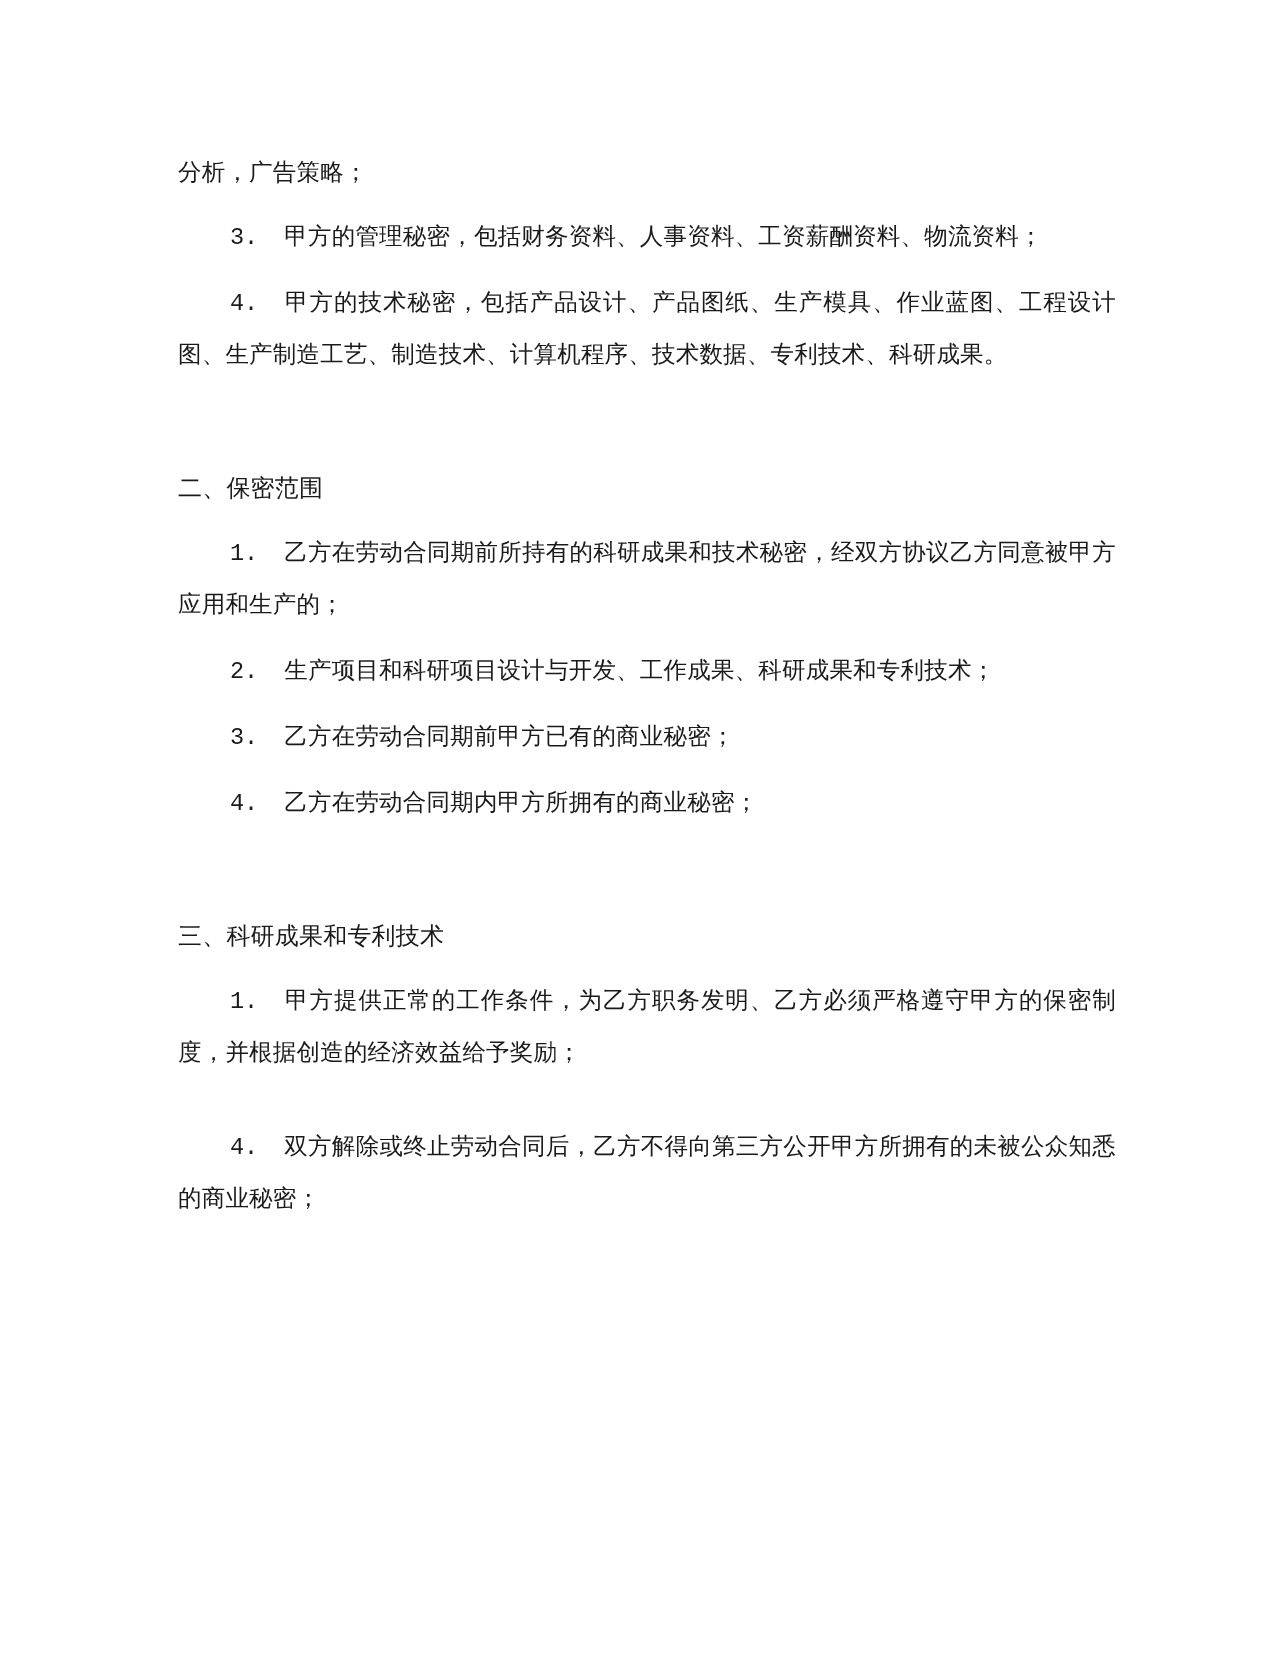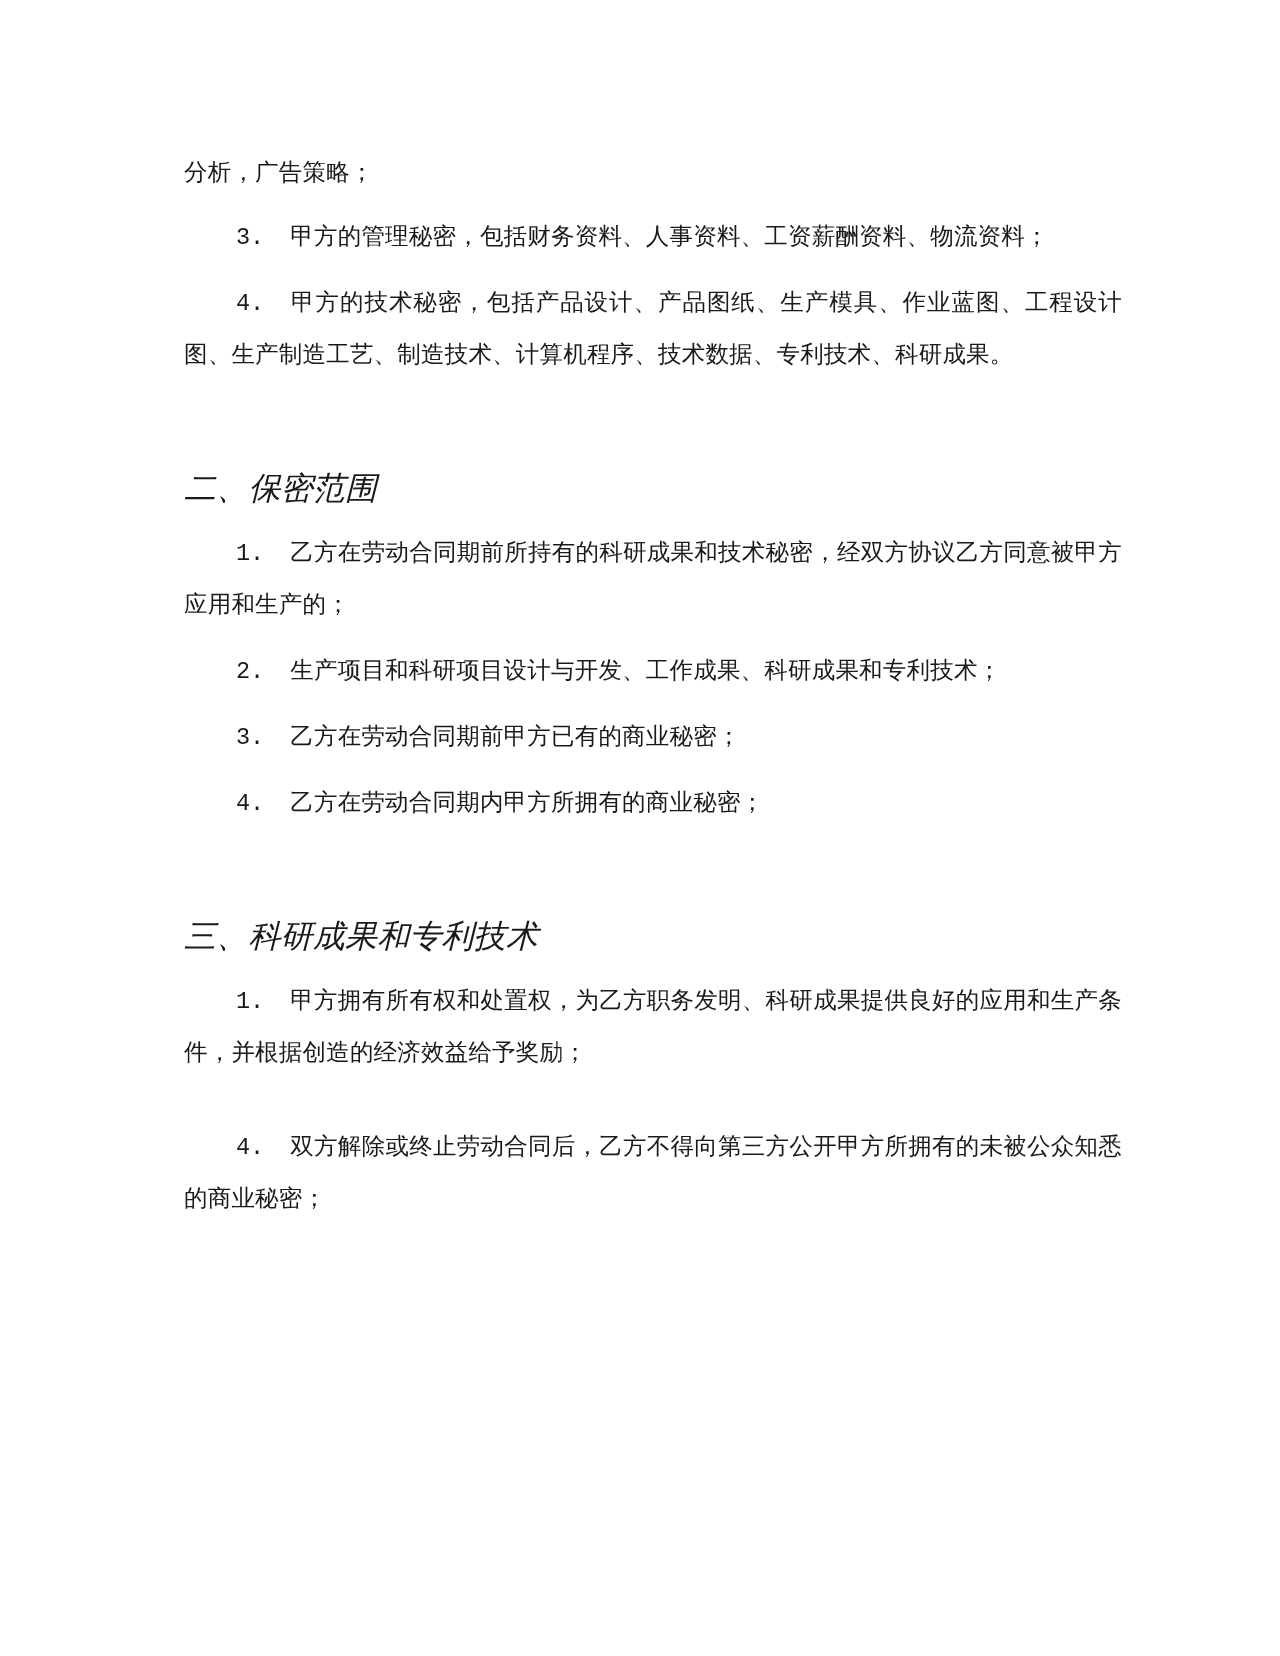--- a/index.html
+++ b/index.html
@@ -16,21 +16,21 @@
     position: relative;
     width: 1280px;
     height: 1656px;
     margin: 0 auto;
     background: #ffffff;
     overflow: hidden;
     box-sizing: border-box;
   }
   .content {
     position: absolute;
-    left: 184px;
+    left: 178px;
     top: 146px;
     width: 938px;
   }
   
   .para {
     margin: 0;
     font-size: 23.5px;
     line-height: 52px;
     text-align: justify;
     text-justify: inter-ideograph;
@@ -51,25 +51,24 @@
     letter-spacing: 0.2px;
     word-break: break-all;
     font-family: Liberation Mono, monospace;
   }
   .item .num {
     letter-spacing: 0;
   }
   
   .heading {
     margin: 0;
-    font-size: 32px;
+    font-size: 24px;
     line-height: 52px;
     text-indent: 0;
     letter-spacing: 0.2px;
-    font-style: italic;
   }
   .gap-sm { height: 14px; }
   .gap-xl { height: 80px; }
 </style>
 </head>
 <body>
 
 <div class="page">
   <div class="content">
 
@@ -122,21 +121,21 @@
     </p>
 
     <div class="gap-xl"></div>
 
     <p class="heading">三、科研成果和专利技术</p>
 
     <div class="gap-sm"></div>
 
     <p class="item">
       <span class="num">1. </span>
-      <span>甲方拥有所有权和处置权，为乙方职务发明、科研成果提供良好的应用和生产条件，并根据创造的经济效益给予奖励；</span>
+      <span>甲方提供正常的工作条件，为乙方职务发明、乙方必须严格遵守甲方的保密制度，并根据创造的经济效益给予奖励；</span>
     </p>
 
     <div class="gap-sm"></div>
 
 
     <div class="gap-sm"></div>
 
 
     <div class="gap-sm"></div>
 

